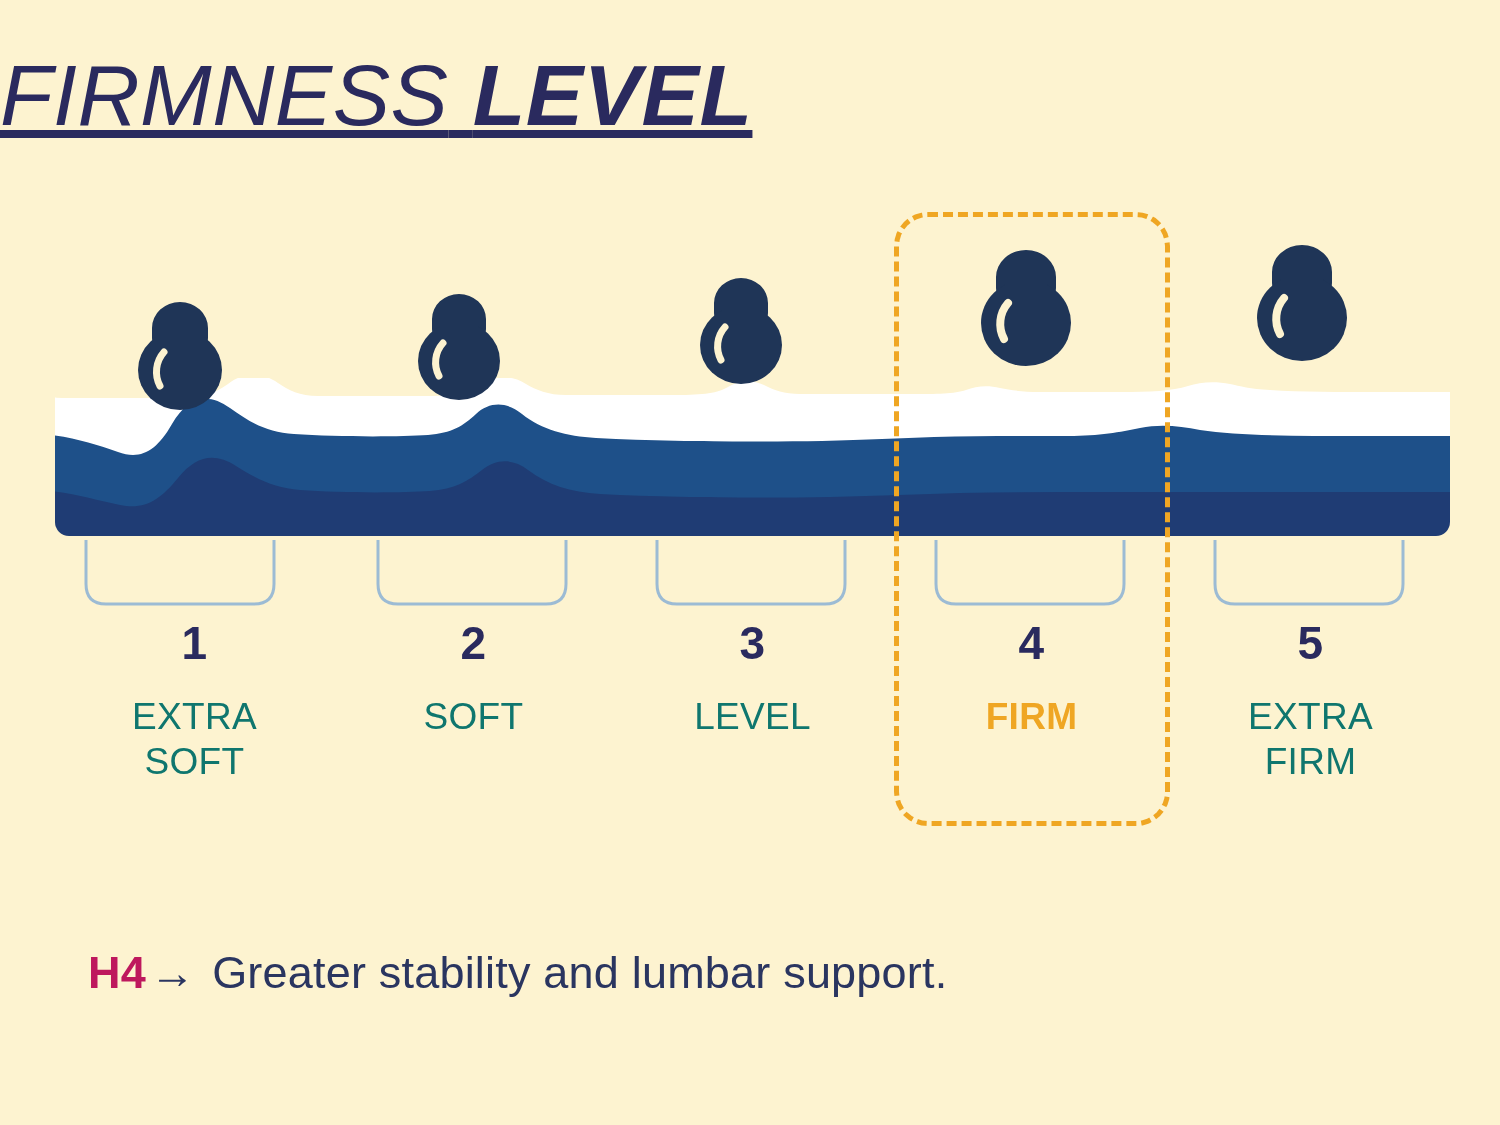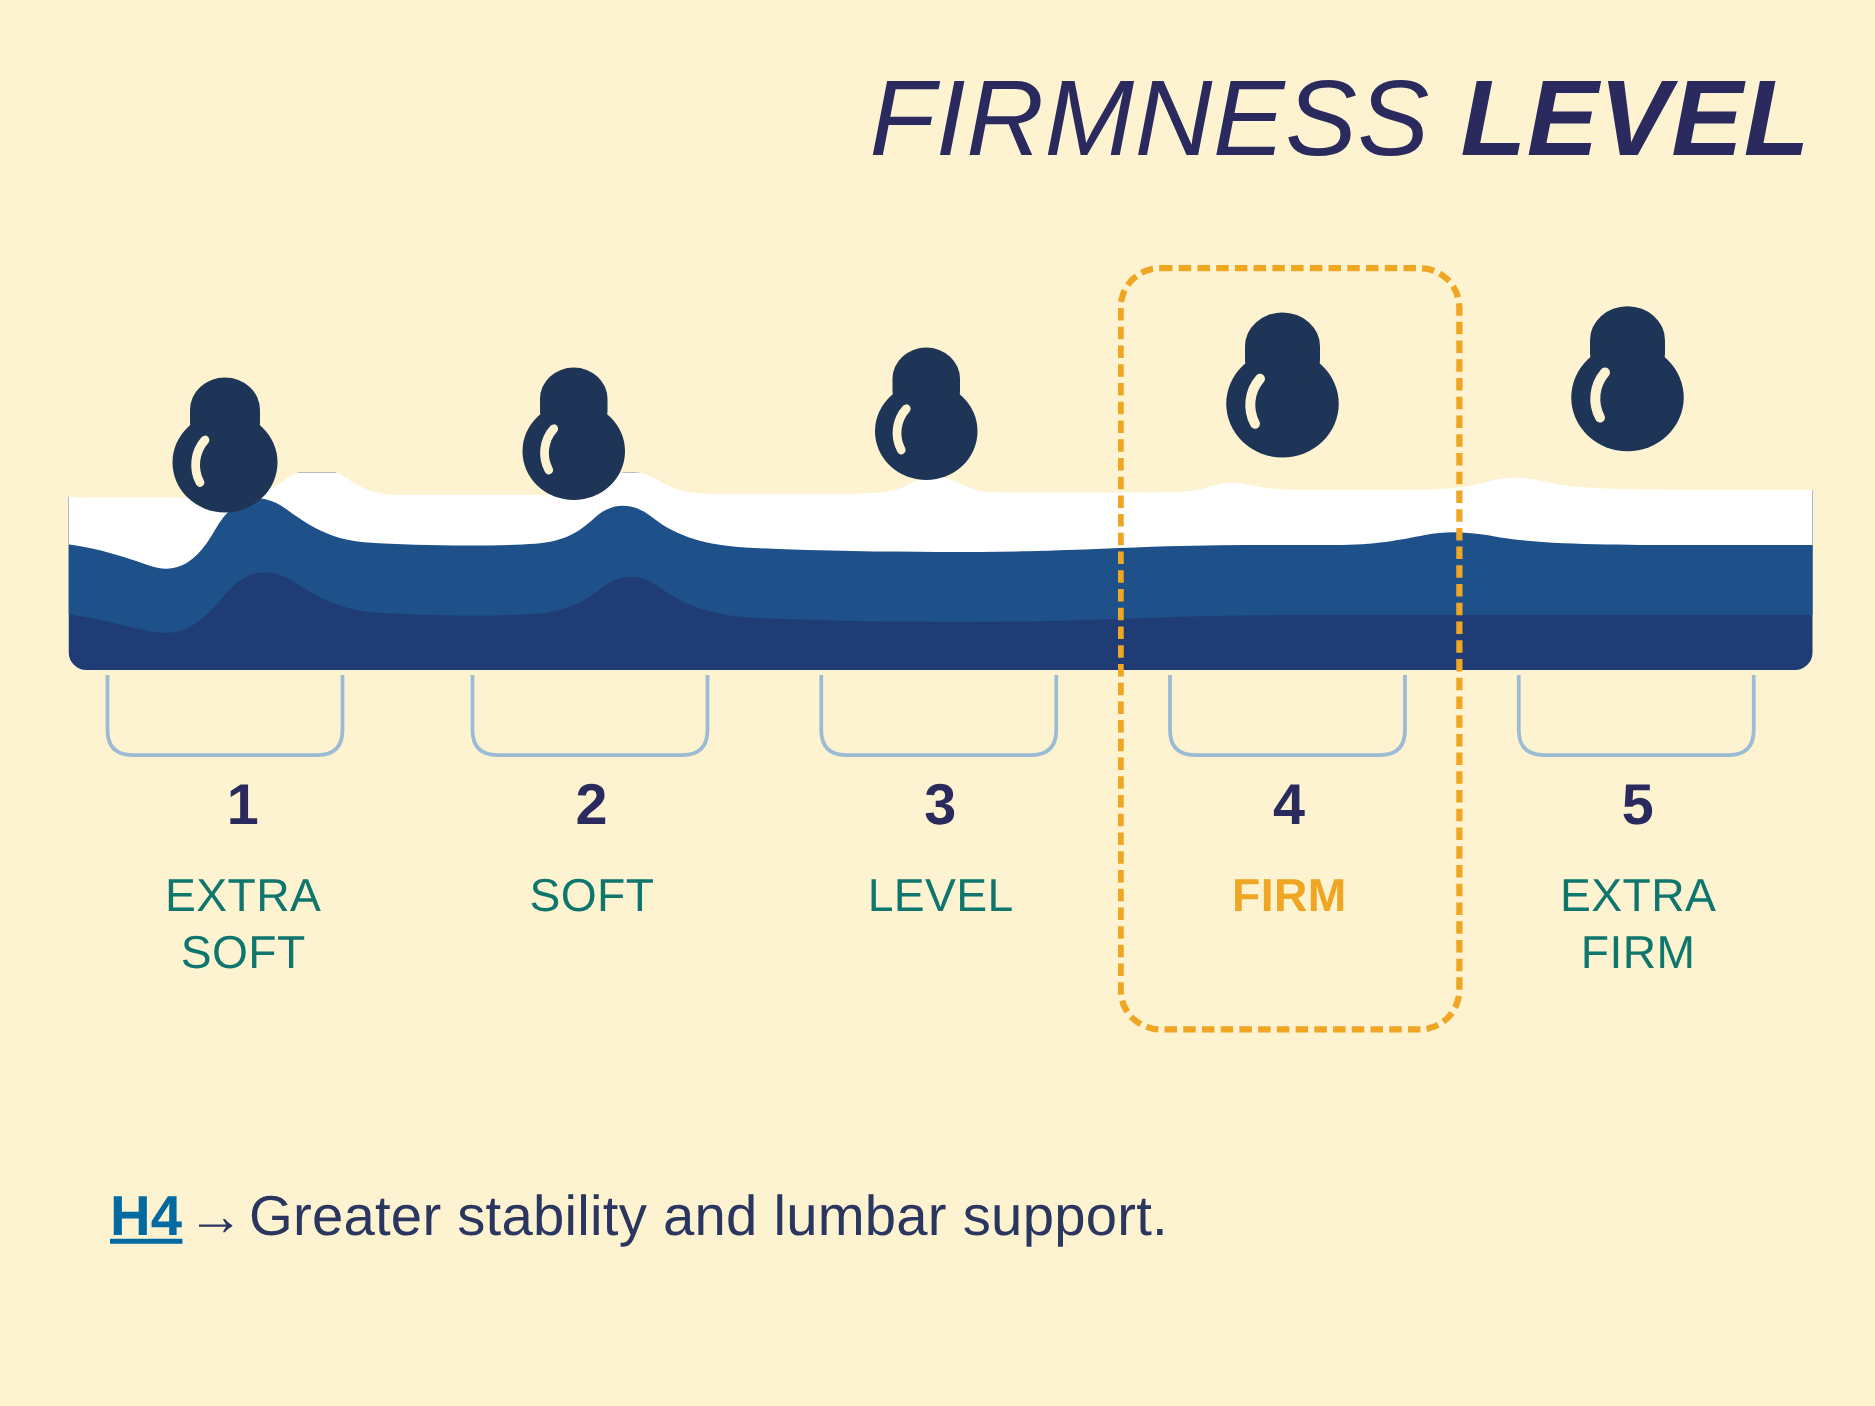--- a/index.html
+++ b/index.html
@@ -19,26 +19,27 @@
     height: 1125px;
     background: #FDF3D0;
   }
 
   
   .title {
     position: absolute;
     top: 52px;
     left: 0;
     width: 1448px;
-    text-align: right;
+    text-align: left;
     white-space: nowrap;
     font-size: 86px;
     line-height: 1;
     color: #2A2A5E;
     letter-spacing: 0.5px;
+    text-decoration: underline;
   }
   .title .t-light {
     font-weight: 400;
     font-style: italic;
   }
   .title .t-bold {
     font-weight: 700;
     font-style: italic;
   }
 
@@ -107,32 +108,32 @@
     position: absolute;
     left: 88px;
     top: 948px;
     font-size: 45px;
     line-height: 1.1;
     color: #2A3560;
     white-space: nowrap;
     letter-spacing: 0.2px;
   }
   .footnote .fn-code {
-    color: #0369a1;
+    color: #be185d;
     font-weight: 700;
-    text-decoration: underline;
   }
   .footnote .fn-arrow {
     color: #2A3560;
     font-weight: 400;
     padding: 0 4px;
   }
   .footnote .fn-text {
     color: #2A3560;
     font-weight: 400;
+    margin-left: 13px;
   }
 </style>
 </head>
 <body>
 
 <div class="stage">
 
   <div class="title">
     <span class="t-light">FIRMNESS</span><span>&nbsp;</span><span class="t-bold">LEVEL</span>
   </div>

